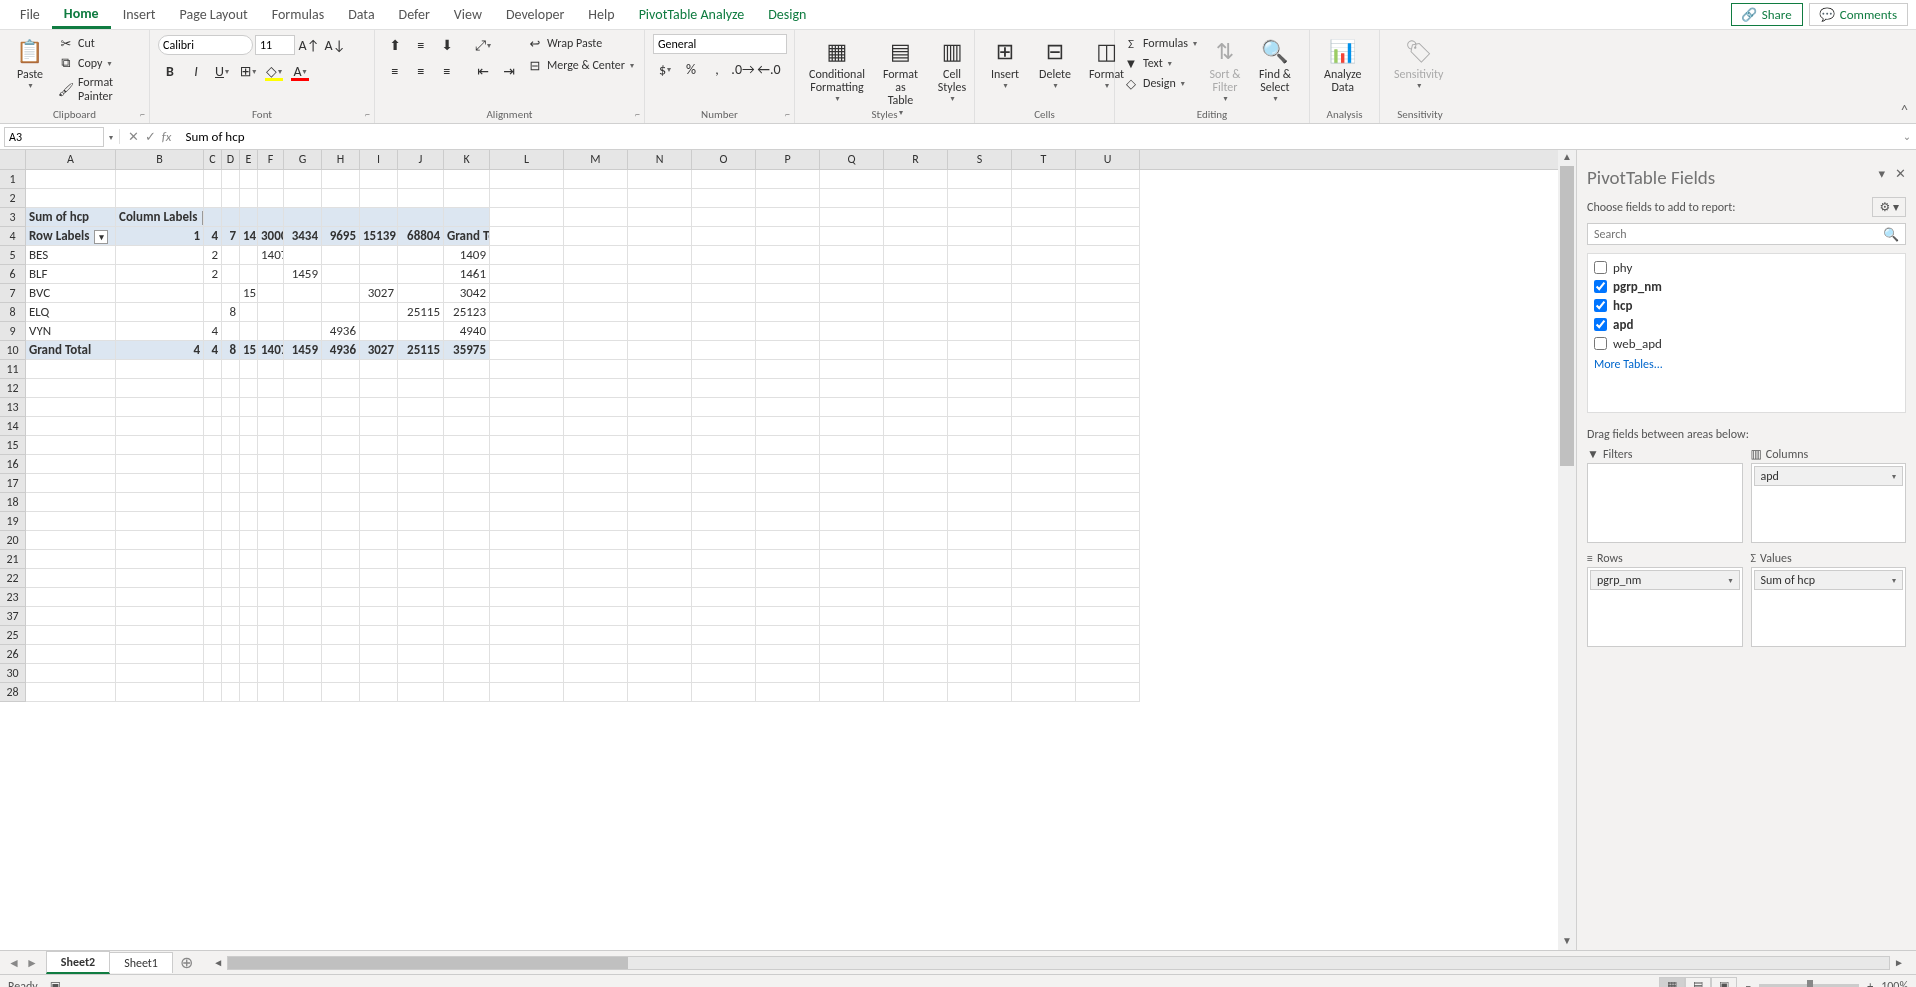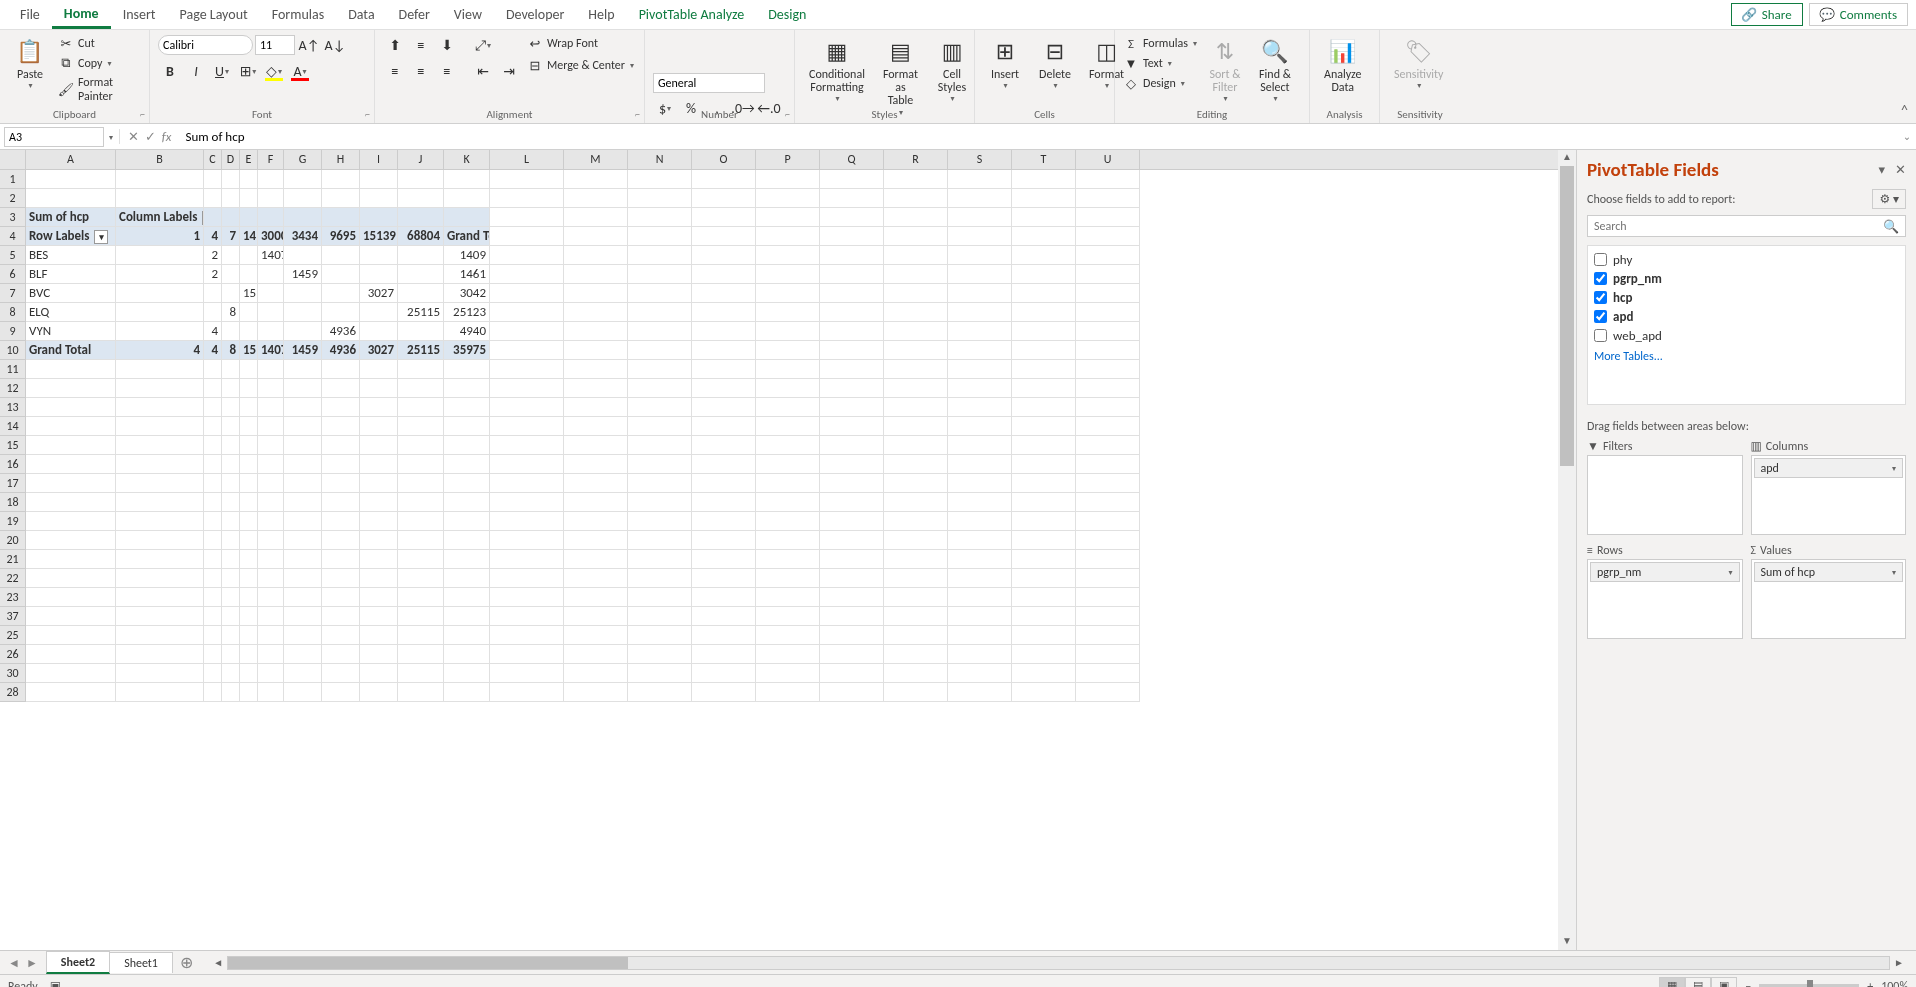--- a/index.html
+++ b/index.html
@@ -69,21 +69,21 @@
 
 
 .vscroll { width: 18px; background: #f0f0f0; display: flex; flex-direction: column; }
 .vscroll .arrow { height: 16px; text-align: center; font-size: 10px; color: #666; cursor: pointer; }
 .vscroll .track { flex: 1; position: relative; }
 .vscroll .thumb { position: absolute; top: 0; left: 2px; right: 2px; height: 300px; background: #c0c0c0; }
 
 
 .pivot-pane { width: 340px; background: #f3f2f1; border-left: 1px solid #d0d0d0; display: flex; flex-direction: column; padding: 8px 10px; font-size: 13px; }
 .pane-header { display: flex; align-items: center; justify-content: space-between; margin-bottom: 8px; }
-.pane-title { font-size: 19px; color: #c2410c; font-weight: 700; }
+.pane-title { font-size: 19px; color: #737373; font-weight: 400; margin-top: 8px; }
 .pane-tools { display: flex; gap: 10px; color: #666; }
 .pane-sub { font-size: 12px; color: #555; margin-bottom: 6px; display: flex; justify-content: space-between; align-items: center; }
 .gear { border: 1px solid #ccc; padding: 2px 6px; cursor: pointer; font-size: 12px; }
 .search-box { width: 100%; border: 1px solid #ccc; padding: 3px 22px 3px 6px; font-size: 12px; background: #fff; margin-bottom: 8px; position: relative; }
 .search-wrap { position: relative; }
 .search-icon { position: absolute; right: 6px; top: 4px; color: #888; font-size: 13px; }
 
 .field-list { background: #fff; border: 1px solid #ddd; padding: 4px; height: 160px; overflow-y: auto; margin-bottom: 6px; }
 .field-item { display: flex; align-items: center; gap: 6px; padding: 2px 2px; font-size: 13px; cursor: pointer; }
 .field-item input { cursor: pointer; }
@@ -227,35 +227,35 @@
           <div class="tool-btn">≡</div>
           <div class="tool-btn">≡</div>
           <div style="width:8px"></div>
           <div class="tool-btn">⇤</div>
           <div class="tool-btn">⇥</div>
         </div>
       </div>
       <div class="col3" style="gap:4px">
         <div class="small-row">
             <span class="icon">↩</span>
-            <span>Wrap Font</span>
+            <span>Wrap Paste</span>
           </div>
         <div class="small-row">
             <span class="icon">⊟</span>
             <span>Merge &amp; Center</span>
             <span class="dropdown-arrow">▾</span>
           </div>
       </div>
     </div>
     <div class="group-label"><span>Alignment</span><span class="launcher">⌐</span></div>
   </div>
 
   <div class="group" style="width:150px">
     <div class="group-body" style="flex-direction:column;gap:4px">
-      <input class="font-input" style="width: 112px; margin-top: 39px;" value="General">
+      <input class="font-input" style="width: 134px;" value="General">
       <div class="toolbar-row">
         <div class="tool-btn">$<span class="dropdown-arrow">▾</span></div>
         <div class="tool-btn">%</div>
         <div class="tool-btn">,</div>
         <div class="tool-btn">.0→</div>
         <div class="tool-btn">←.0</div>
       </div>
     </div>
     <div class="group-label"><span>Number</span><span class="launcher">⌐</span></div>
   </div>

